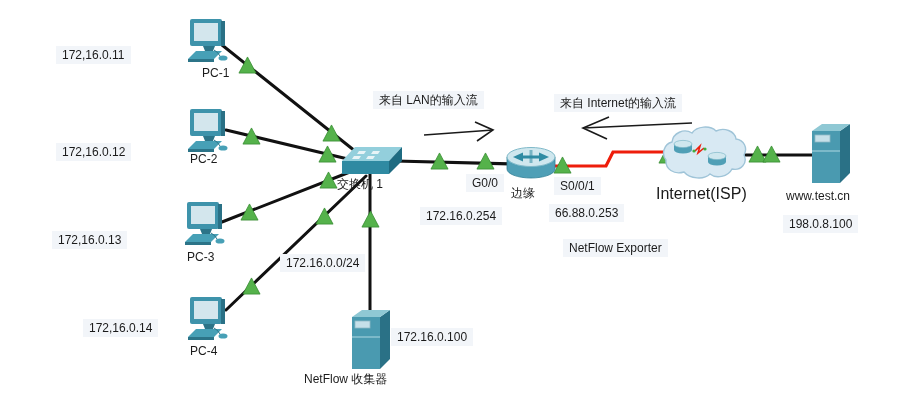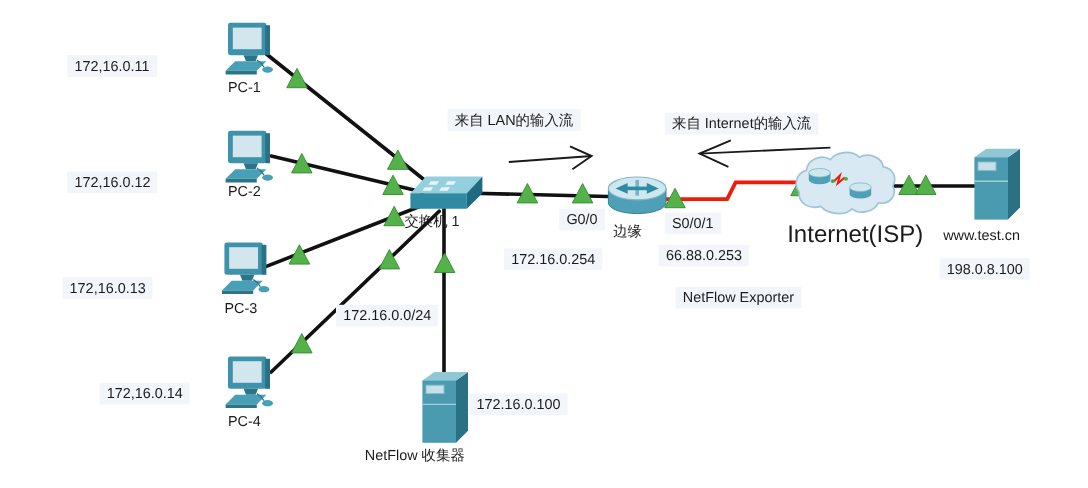--- a/index.html
+++ b/index.html
@@ -129,36 +129,36 @@
     <use href="#sym-cloud" x="662" y="125" width="86" height="56"></use>
     <use href="#sym-server" x="810" y="121" width="42" height="66"></use>
     <use href="#sym-server" x="350" y="307" width="42" height="66"></use>
   </svg>
 
   <div class="lbl boxed" style="left:56px;top:46px;">172,16.0.11</div>
   <div class="lbl boxed" style="left:56px;top:143px;">172,16.0.12</div>
   <div class="lbl boxed" style="left:52px;top:231px;">172,16.0.13</div>
   <div class="lbl boxed" style="left:52px;top:319px;margin-left:31px;">172,16.0.14</div>
 
-  <div class="lbl devname" style="left:190px;top:66px;">PC-1</div>
+  <div class="lbl devname" style="left:202px;top:66px;">PC-1</div>
   <div class="lbl devname" style="left:190px;top:152px;">PC-2</div>
   <div class="lbl devname" style="left:187px;top:250px;text-align:center;">PC-3</div>
   <div class="lbl devname" style="left:190px;top:344px;">PC-4</div>
 
   <div class="lbl devname cn" style="left:337px;top:177px;">交换机 1</div>
   <div class="lbl boxed" style="left:280px;top:254px;">172.16.0.0/24</div>
 
   <div class="lbl boxed" style="left:466px;top:174px;">G0/0</div>
   <div class="lbl devname cn" style="left:511px;top:186px;">边缘</div>
   <div class="lbl boxed" style="left:554px;top:177px;">S0/0/1</div>
   <div class="lbl boxed" style="left:420px;top:207px;">172.16.0.254</div>
   <div class="lbl boxed" style="left:549px;top:204px;">66.88.0.253</div>
   <div class="lbl boxed" style="left:563px;top:239px;">NetFlow Exporter</div>
 
-  <div class="lbl devname" style="left:656px;top:184px;font-size:20px;">Internet(ISP)</div>
+  <div class="lbl devname" style="left:656px;top:184px;font-size:16px;">Internet(ISP)</div>
 
   <div class="lbl devname" style="left:786px;top:189px;font-size:12px;">www.test.cn</div>
   <div class="lbl boxed" style="left:783px;top:215px;">198.0.8.100</div>
 
   <div class="lbl boxed" style="left:391px;top:328px;">172.16.0.100</div>
   <div class="lbl devname cn" style="left:304px;top:372px;">NetFlow 收集器</div>
 
   <div class="lbl boxed cn" style="left:373px;top:91px;">来自 LAN的输入流</div>
   <div class="lbl boxed cn" style="left:554px;top:94px;">来自 Internet的输入流</div>
 

